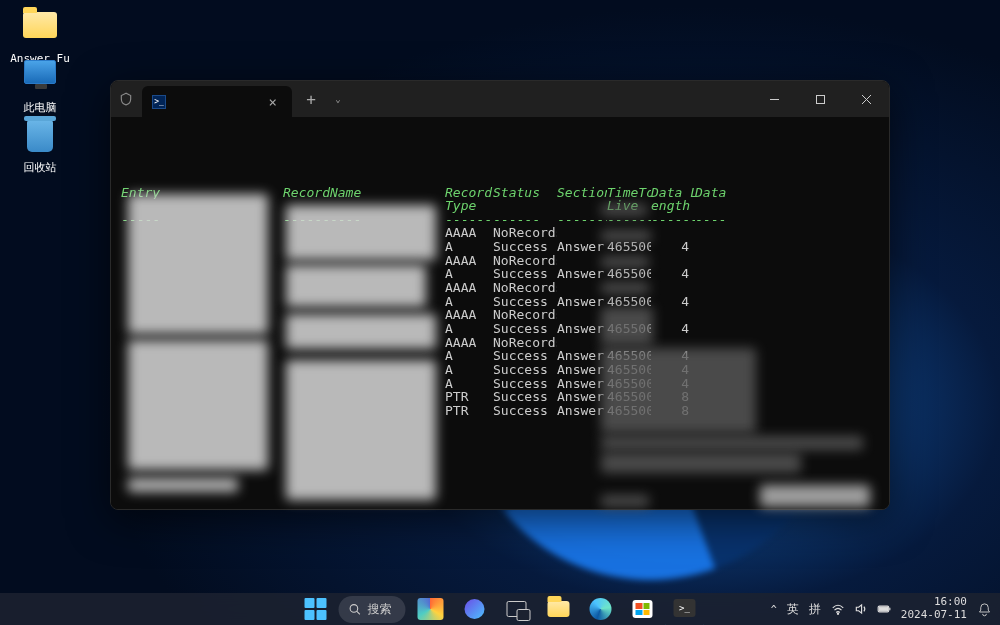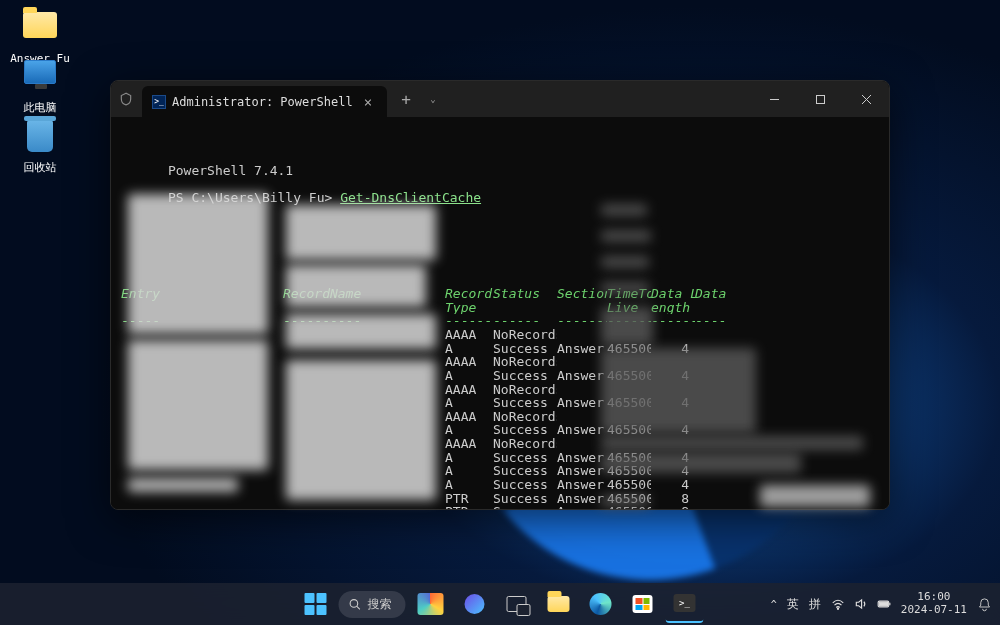--- a/index.html
+++ b/index.html
@@ -36,29 +36,29 @@
 .cmd { color:#8be28b; text-decoration:underline; text-decoration-color:#8be28b; }
 .header-row { color:#6dd36d; font-style:italic; display:flex; }
 .dash-row { color:#6dd36d; display:flex; }
 .data-row { color:#ccc; display:flex; }
 .col { display:inline-block; overflow:hidden; }
 
 .blur-box { position:absolute; background:#cfcfcf; filter:blur(6px); opacity:0.85; border-radius:3px; }
 .blur-box.dark { background:#5a5a5a; opacity:0.8; }
 .blur-box.lighter { background:#d8d8d8; }
 
-.taskbar { position:absolute; bottom:0; left:0; right:0; height:42px; background:rgba(28,34,48,0.85); backdrop-filter:blur(10px); display:flex; align-items:center; font-family:"Segoe UI",sans-serif; }
+.taskbar { position:absolute; bottom:0; left:0; right:0; height:32px; background:rgba(28,34,48,0.85); backdrop-filter:blur(10px); display:flex; align-items:center; font-family:"Segoe UI",sans-serif; }
 .tb-center { position:absolute; left:50%; transform:translateX(-50%); display:flex; align-items:center; gap:4px; }
 .tb-item { width:38px; height:38px; display:flex; align-items:center; justify-content:center; cursor:pointer; border-radius:4px; }
 .start-icon { width:22px; height:22px; display:grid; grid-template:1fr 1fr/1fr 1fr; gap:2px; }
 .start-icon span { background:#4cc2ff; border-radius:1px; }
 .search-pill { display:flex; align-items:center; gap:6px; background:rgba(255,255,255,0.12); border-radius:16px; padding:5px 14px 5px 10px; color:#ccc; font-size:12px; cursor:pointer; }
 .search-pill svg { width:13px; height:13px; }
 .tb-right { position:absolute; right:8px; display:flex; align-items:center; gap:10px; color:#ddd; font-size:11px; }
-.tb-right .clock { text-align:center; line-height:1.15; cursor:pointer; }
+.tb-right .clock { text-align:right; line-height:1.15; cursor:pointer; }
 .tb-right .sys-icons { display:flex; gap:9px; align-items:center; cursor:pointer; }
 .tb-right svg { width:14px; height:14px; }
 .lang { font-size:12px; cursor:pointer; }
 .chev-up { font-size:10px; cursor:pointer; }
 </style>
 </head>
 <body>
 
 <div class="wallpaper">
     <div class="bloom"></div>
@@ -85,21 +85,20 @@
 
 <div class="window">
   <div class="titlebar">
     <div class="shield">
       <svg viewBox="0 0 24 24" fill="none" stroke="currentColor" stroke-width="2">
           <path d="M12 2 L4 6 v6 c0 5 3.5 9 8 10 4.5-1 8-5 8-10 V6 Z"></path>
         </svg>
     </div>
     <div class="tab">
       <div class="ps-icon">&gt;_</div>
-      <span>Administrator: PowerShell</span>
       <span class="tab-close">×</span>
     </div>
     <div class="new-tab">+</div>
     <div class="tab-chevron">⌄</div>
     <div class="win-controls">
       <div class="win-btn">
           <svg viewBox="0 0 11 11">
             <line x1="1" y1="5.5" x2="10" y2="5.5" stroke="currentColor" stroke-width="1"></line>
           </svg>
         </div>
@@ -111,24 +110,20 @@
       <div class="win-btn close">
           <svg viewBox="0 0 11 11">
             <line x1="1" y1="1" x2="10" y2="10" stroke="currentColor" stroke-width="1"></line>
             <line x1="10" y1="1" x2="1" y2="10" stroke="currentColor" stroke-width="1"></line>
           </svg>
         </div>
     </div>
   </div>
 
   <div class="terminal">
-    <div class="prompt-line">
-      <span>PowerShell 7.4.1</span><br>
-      <span>PS C:\Users\Billy Fu&gt;</span> <span class="cmd">Get-DnsClientCache</span>
-    </div>
     <div style="height:8px"></div>
     <div id="table-area"><div class="header-row"><span class="col" style="width:162px;">Entry</span><span class="col" style="width:162px;">RecordName</span><span class="col" style="width:48px;">Record</span><span class="col" style="width:64px;">Status</span><span class="col" style="width:50px;">Section</span><span class="col" style="width:44px;">TimeTo</span><span class="col" style="width:44px;">Data L</span><span class="col" style="width:40px;">Data</span></div><div class="header-row"><span class="col" style="width:162px;"></span><span class="col" style="width:162px;"></span><span class="col" style="width:48px;">Type</span><span class="col" style="width:64px;"></span><span class="col" style="width:50px;"></span><span class="col" style="width:44px;">Live</span><span class="col" style="width:44px;">ength</span><span class="col" style="width:40px;"></span></div><div class="dash-row"><span class="col" style="width:162px;">-----</span><span class="col" style="width:162px;">----------</span><span class="col" style="width:48px;">------</span><span class="col" style="width:64px;">------</span><span class="col" style="width:50px;">-------</span><span class="col" style="width:44px;">------</span><span class="col" style="width:44px;">------</span><span class="col" style="width:40px;">----</span></div><div class="data-row"><span class="col" style="width:162px;"></span><span class="col" style="width:162px;"></span><span class="col" style="width:48px;">AAAA</span><span class="col" style="width:64px;">NoRecords</span><span class="col" style="width:50px;"></span><span class="col" style="width:44px;"></span><span class="col" style="width:44px;text-align:right;padding-right:6px;"></span><span class="col" style="width:40px;"></span></div><div class="data-row"><span class="col" style="width:162px;"></span><span class="col" style="width:162px;"></span><span class="col" style="width:48px;">A</span><span class="col" style="width:64px;">Success</span><span class="col" style="width:50px;">Answer</span><span class="col" style="width:44px;">465500</span><span class="col" style="width:44px;text-align:right;padding-right:6px;">4</span><span class="col" style="width:40px;"></span></div><div class="data-row"><span class="col" style="width:162px;"></span><span class="col" style="width:162px;"></span><span class="col" style="width:48px;">AAAA</span><span class="col" style="width:64px;">NoRecords</span><span class="col" style="width:50px;"></span><span class="col" style="width:44px;"></span><span class="col" style="width:44px;text-align:right;padding-right:6px;"></span><span class="col" style="width:40px;"></span></div><div class="data-row"><span class="col" style="width:162px;"></span><span class="col" style="width:162px;"></span><span class="col" style="width:48px;">A</span><span class="col" style="width:64px;">Success</span><span class="col" style="width:50px;">Answer</span><span class="col" style="width:44px;">465500</span><span class="col" style="width:44px;text-align:right;padding-right:6px;">4</span><span class="col" style="width:40px;"></span></div><div class="data-row"><span class="col" style="width:162px;"></span><span class="col" style="width:162px;"></span><span class="col" style="width:48px;">AAAA</span><span class="col" style="width:64px;">NoRecords</span><span class="col" style="width:50px;"></span><span class="col" style="width:44px;"></span><span class="col" style="width:44px;text-align:right;padding-right:6px;"></span><span class="col" style="width:40px;"></span></div><div class="data-row"><span class="col" style="width:162px;"></span><span class="col" style="width:162px;"></span><span class="col" style="width:48px;">A</span><span class="col" style="width:64px;">Success</span><span class="col" style="width:50px;">Answer</span><span class="col" style="width:44px;">465500</span><span class="col" style="width:44px;text-align:right;padding-right:6px;">4</span><span class="col" style="width:40px;"></span></div><div class="data-row"><span class="col" style="width:162px;"></span><span class="col" style="width:162px;"></span><span class="col" style="width:48px;">AAAA</span><span class="col" style="width:64px;">NoRecords</span><span class="col" style="width:50px;"></span><span class="col" style="width:44px;"></span><span class="col" style="width:44px;text-align:right;padding-right:6px;"></span><span class="col" style="width:40px;"></span></div><div class="data-row"><span class="col" style="width:162px;"></span><span class="col" style="width:162px;"></span><span class="col" style="width:48px;">A</span><span class="col" style="width:64px;">Success</span><span class="col" style="width:50px;">Answer</span><span class="col" style="width:44px;">465500</span><span class="col" style="width:44px;text-align:right;padding-right:6px;">4</span><span class="col" style="width:40px;"></span></div><div class="data-row"><span class="col" style="width:162px;"></span><span class="col" style="width:162px;"></span><span class="col" style="width:48px;">AAAA</span><span class="col" style="width:64px;">NoRecords</span><span class="col" style="width:50px;"></span><span class="col" style="width:44px;"></span><span class="col" style="width:44px;text-align:right;padding-right:6px;"></span><span class="col" style="width:40px;"></span></div><div class="data-row"><span class="col" style="width:162px;"></span><span class="col" style="width:162px;"></span><span class="col" style="width:48px;">A</span><span class="col" style="width:64px;">Success</span><span class="col" style="width:50px;">Answer</span><span class="col" style="width:44px;">465500</span><span class="col" style="width:44px;text-align:right;padding-right:6px;">4</span><span class="col" style="width:40px;"></span></div><div class="data-row"><span class="col" style="width:162px;"></span><span class="col" style="width:162px;"></span><span class="col" style="width:48px;">A</span><span class="col" style="width:64px;">Success</span><span class="col" style="width:50px;">Answer</span><span class="col" style="width:44px;">465500</span><span class="col" style="width:44px;text-align:right;padding-right:6px;">4</span><span class="col" style="width:40px;"></span></div><div class="data-row"><span class="col" style="width:162px;"></span><span class="col" style="width:162px;"></span><span class="col" style="width:48px;">A</span><span class="col" style="width:64px;">Success</span><span class="col" style="width:50px;">Answer</span><span class="col" style="width:44px;">465500</span><span class="col" style="width:44px;text-align:right;padding-right:6px;">4</span><span class="col" style="width:40px;"></span></div><div class="data-row"><span class="col" style="width:162px;"></span><span class="col" style="width:162px;"></span><span class="col" style="width:48px;">PTR</span><span class="col" style="width:64px;">Success</span><span class="col" style="width:50px;">Answer</span><span class="col" style="width:44px;">465500</span><span class="col" style="width:44px;text-align:right;padding-right:6px;">8</span><span class="col" style="width:40px;"></span></div><div class="data-row"><span class="col" style="width:162px;"></span><span class="col" style="width:162px;"></span><span class="col" style="width:48px;">PTR</span><span class="col" style="width:64px;">Success</span><span class="col" style="width:50px;">Answer</span><span class="col" style="width:44px;">465500</span><span class="col" style="width:44px;text-align:right;padding-right:6px;">8</span><span class="col" style="width:40px;"></span></div></div>
   </div>
 </div>
 
 <div class="blur-box lighter" style="left:128px; top:194px; width:140px; height:140px;"></div>
 <div class="blur-box lighter" style="left:128px; top:340px; width:140px; height:130px;"></div>
 <div class="blur-box" style="left:128px; top:478px; width:110px; height:14px;"></div>
 <div class="blur-box lighter" style="left:286px; top:205px; width:150px; height:55px;"></div>
 <div class="blur-box lighter" style="left:286px; top:265px; width:140px; height:42px;"></div>

